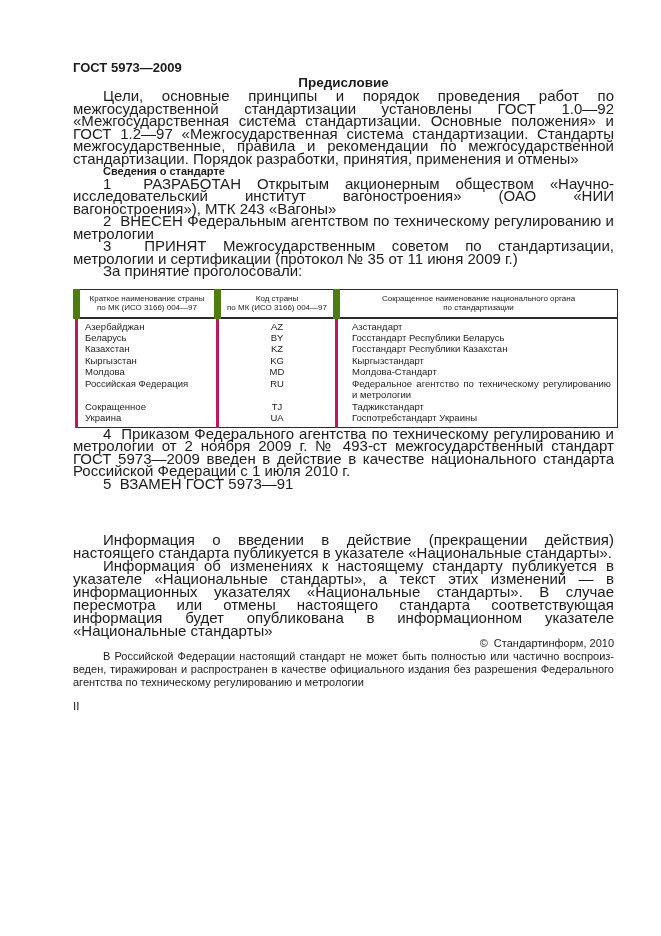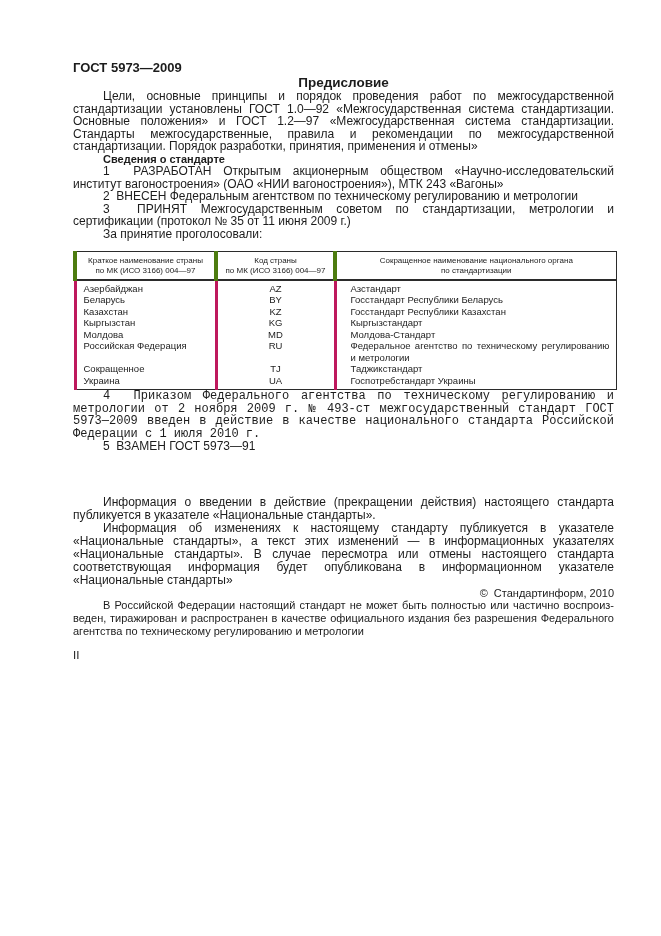--- a/index.html
+++ b/index.html
@@ -21,58 +21,58 @@
     line-height: 14px;
   }
   .title {
     font-size: 13.5px;
     font-weight: bold;
     text-align: center;
     line-height: 15px;
     margin: 19px 28px 0 0;
   }
   .body {
-    font-size: 12px;
+    font-size: 15px;
     line-height: 12.5px;
     text-align: justify;
   }
   .indent { text-indent: 30px; }
   .intro { margin-top: 16px; }
   .subheading {
     font-size: 11px;
     font-weight: bold;
     line-height: 12.5px;
     text-indent: 30px;
     margin-top: 14px;
   }
   .item1 { margin-top: 13px; }
   .item2 { margin-top: 14px; }
   .item3 { margin-top: 16px; }
   .vote  { margin-top: 18px; }
-  .item4 { margin-top: 17px; font-family: Liberation Mono, monospace; }
+  .item4 { margin-top: 17px; }
   .item5 { margin-top: 18px; }
 
   table.vote-table {
     width: 541px;
     margin-top: 11px;
     border-collapse: collapse;
     table-layout: fixed;
     border: 1px solid #2b2b2b;
   }
   .vote-table col.c1 { width: 141px; }
   .vote-table col.c2 { width: 119px; }
   .vote-table col.c3 { width: 281px; }
   .vote-table th {
     font-weight: normal;
     font-size: 8px;
     line-height: 9.5px;
     text-align: center;
     vertical-align: middle;
     padding: 4px 3px;
-    border-left: 4px solid #4d7c0f;
+    border-left: 7px solid #4d7c0f;
     border-right: 1px solid #2b2b2b;
     border-bottom: 2px solid #2b2b2b;
   }
   .vote-table td {
     font-size: 9.5px;
     line-height: 11.45px;
     vertical-align: top;
     border-left: 3px solid #be185d;
     border-right: 1px solid #2b2b2b;
     padding: 0 5px 0 7px;

